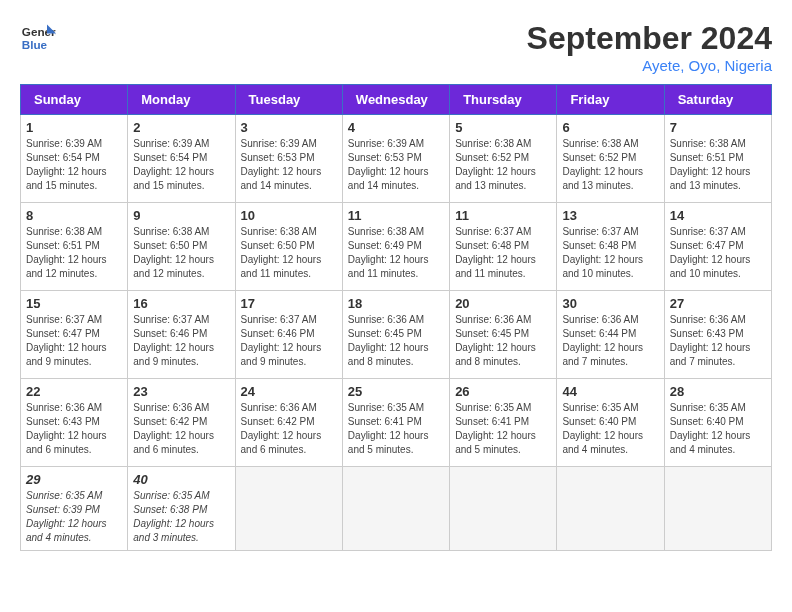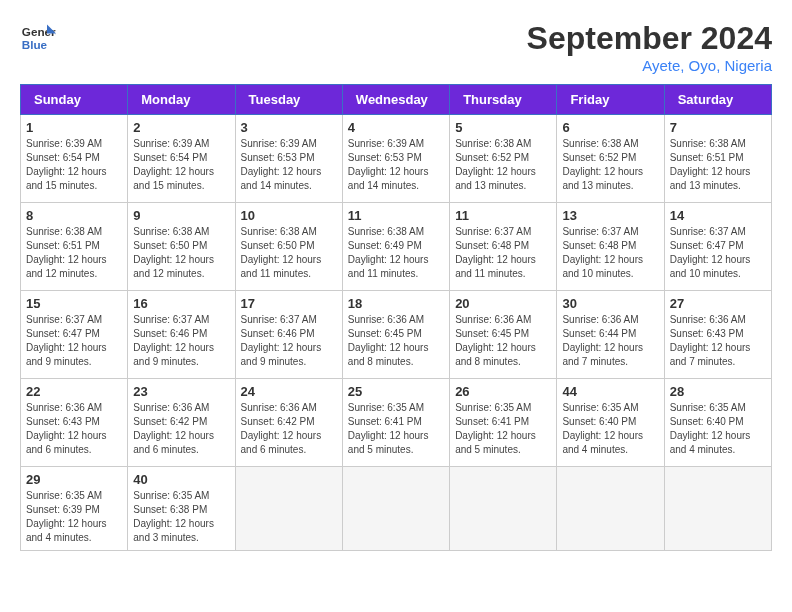--- a/index.html
+++ b/index.html
@@ -69,20 +69,21 @@
       display: block;
       margin-bottom: 2px;
     }
     .day-info {
       font-size: 10px;
       line-height: 1.4;
       color: #444;
     }
     tr:last-child td {
       height: 80px;
+      font-style: italic;
     }
   </style>
 </head>
 <body>
 
 <div class="header">
   <div class="logo">
     <svg class="logo-icon" viewBox="0 0 40 40" xmlns="http://www.w3.org/2000/svg">
       <text x="2" y="18" font-size="13" font-weight="bold" fill="#333">General</text>
       <text x="2" y="32" font-size="13" font-weight="bold" fill="#3a6fc4">Blue</text>

